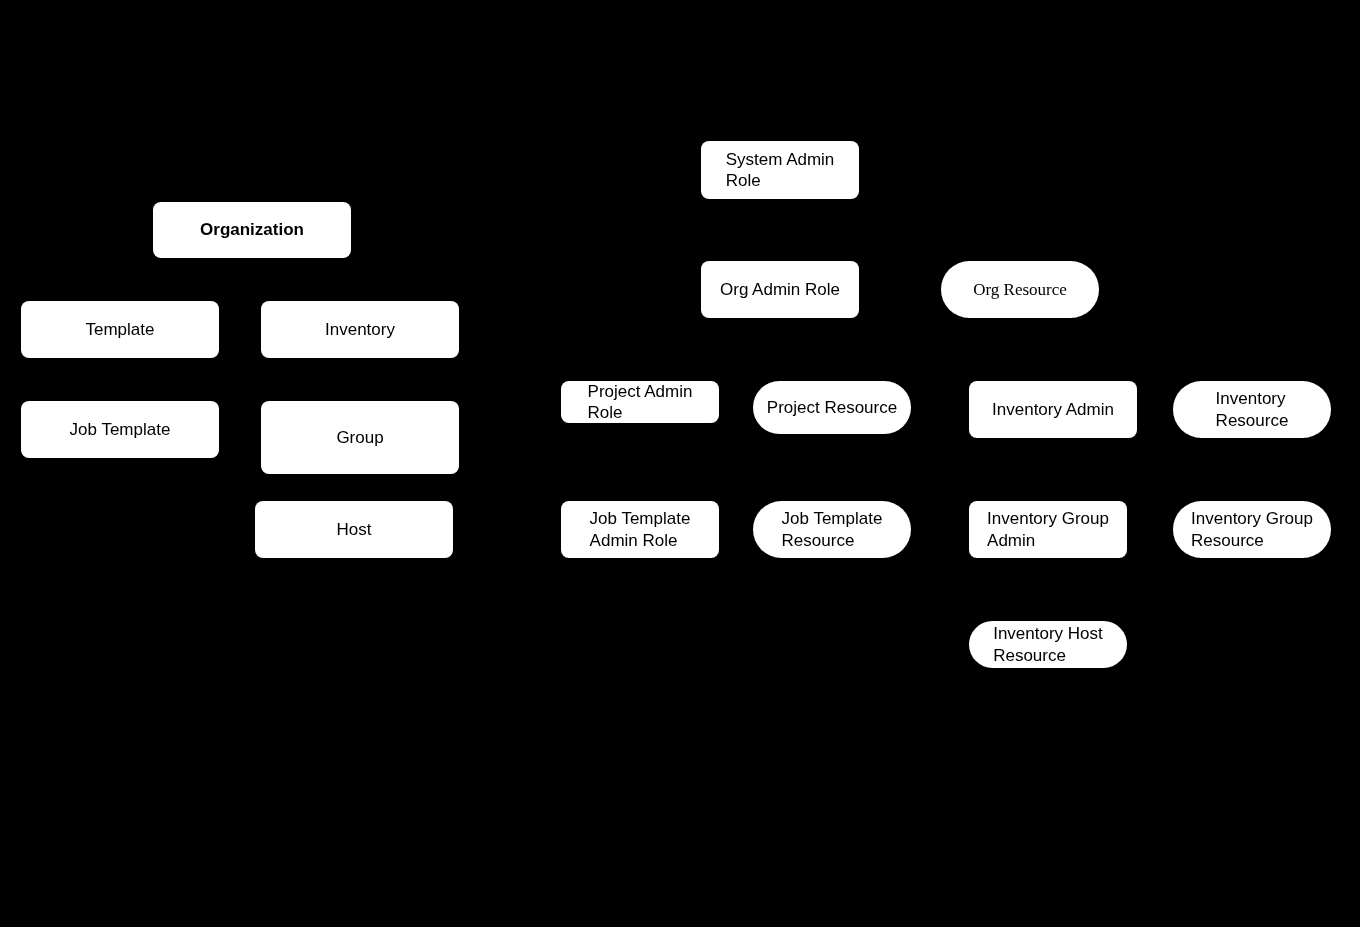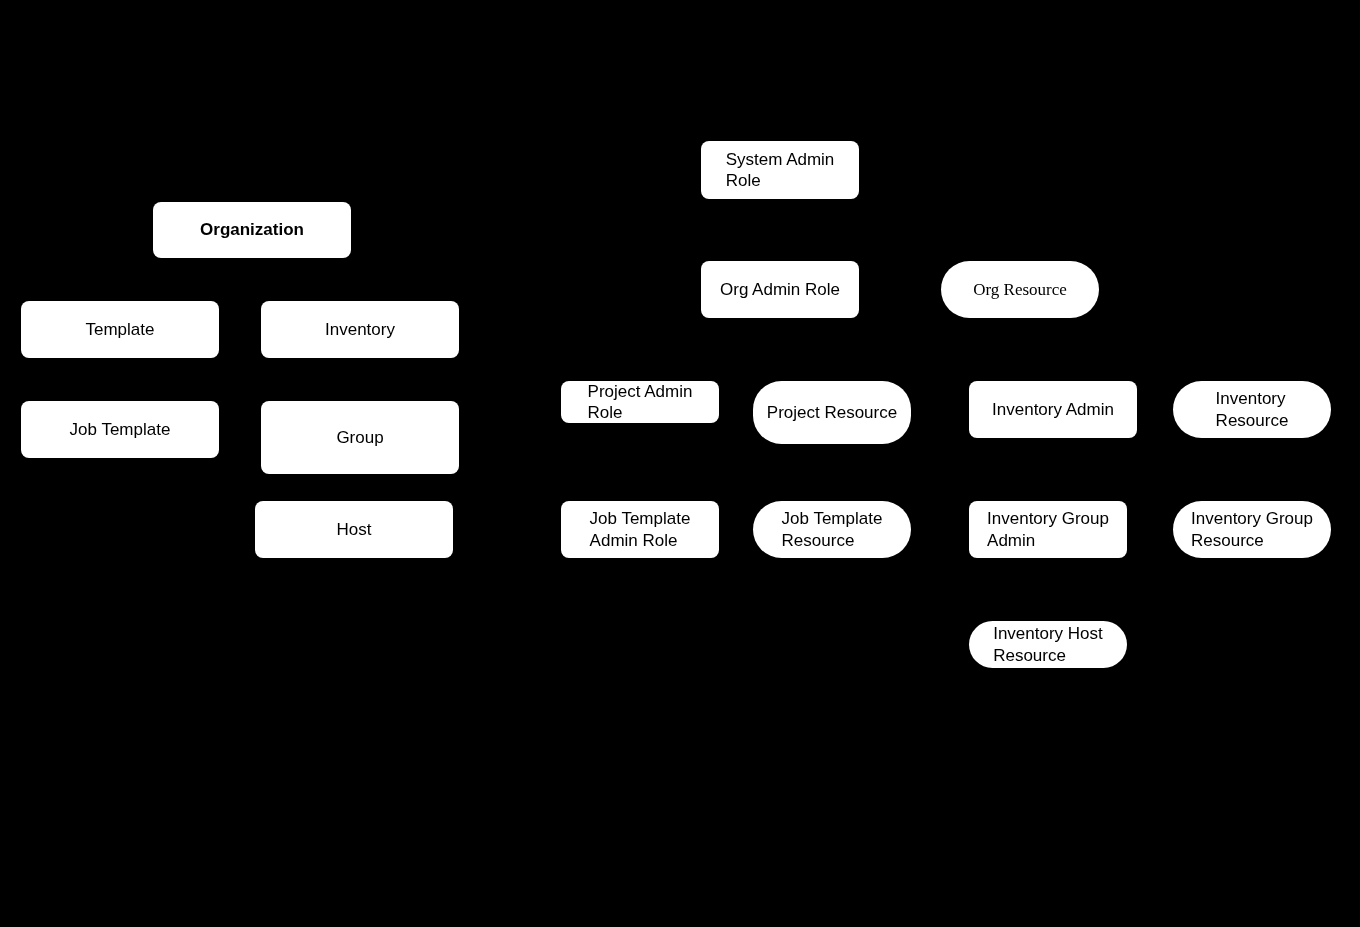--- a/index.html
+++ b/index.html
@@ -54,21 +54,21 @@
   <div class="node rect" style="left:701px; top:141px; width:158px; height:58px;">System Admin
 Role</div>
 
   <div class="node rect" style="left:701px; top:261px; width:158px; height:57px;">Org Admin Role</div>
 
   <div class="node pill" style="left:941px; top:261px; width:158px; height:57px;font-family:Liberation Serif, serif;">Org Resource</div>
 
   <div class="node rect" style="left:561px; top:381px; width:158px; height:42px;">Project Admin
 Role</div>
 
-  <div class="node pill" style="left:753px; top:381px; width:158px; height:63px;">Project Resource</div>
+  <div class="node pill" style="left:753px; top:381px; width:158px; height:53px;">Project Resource</div>
 
   <div class="node rect" style="left:969px; top:381px; width:168px; height:57px;">Inventory Admin</div>
 
   <div class="node pill" style="left:1173px; top:381px; width:158px; height:57px;">Inventory
 Resource</div>
 
   <div class="node rect" style="left:561px; top:501px; width:158px; height:57px;">Job Template
 Admin Role</div>
 
   <div class="node pill" style="left:753px; top:501px; width:158px; height:57px;">Job Template

